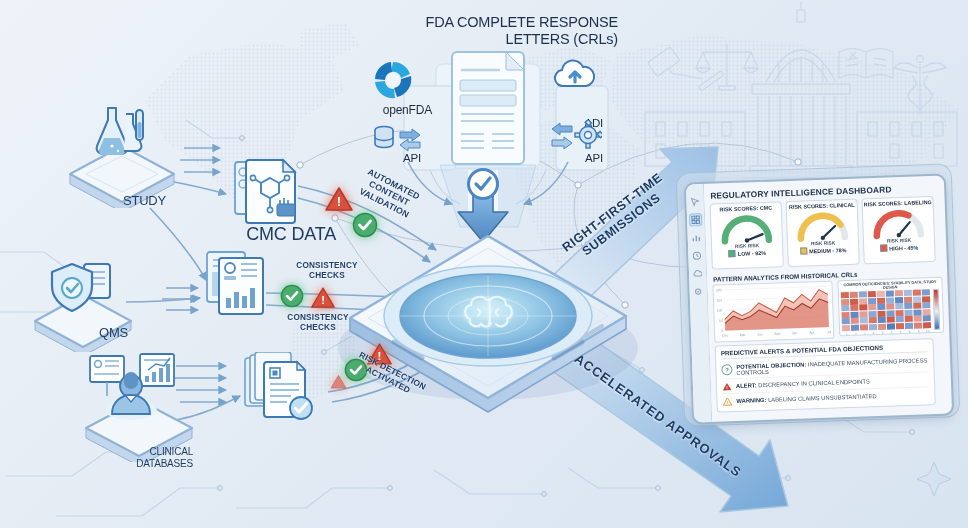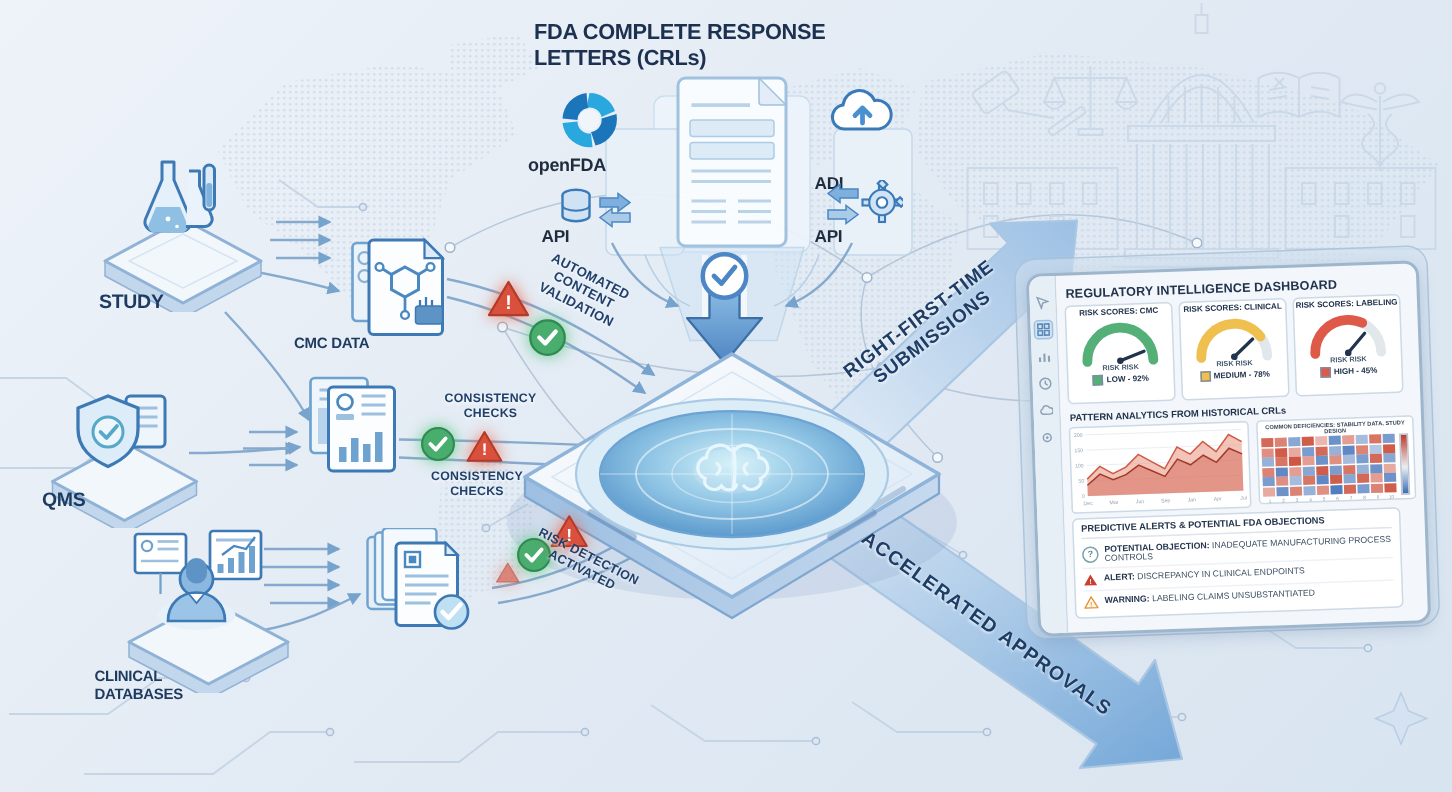--- a/index.html
+++ b/index.html
@@ -1,21 +1,21 @@
 <!DOCTYPE html>
 <html><head>
 <meta charset="utf-8">
 <style>
   html,body{margin:0;padding:0;background:#dde7f1;}
   .canvas{position:relative;width:968px;height:528px;overflow:hidden;
     background:linear-gradient(135deg,#eef3f9 0%,#e3ebf4 45%,#d8e4f0 100%);
     font-family:"Liberation Sans","DejaVu Sans",sans-serif;}
   .abs{position:absolute;}
   svg{display:block;}
-  .lbl{position:absolute;font-weight:700;color:#1d3a5f;text-align:left;
+  .lbl{position:absolute;font-weight:400;color:#1d3a5f;text-align:right;
     line-height:1.15;white-space:pre-line;letter-spacing:-0.2px;}
   .flowlbl{position:absolute;font-weight:700;color:#20406b;text-align:center;
     line-height:1.18;white-space:pre-line;letter-spacing:.2px;
     text-shadow:0 1px 2px rgba(255,255,255,.85);}
   .node{position:absolute;}
   
   .chk,.tri{position:absolute;}
   .chk svg{filter:drop-shadow(0 0 5px rgba(90,200,130,.9));}
   .tri svg{filter:drop-shadow(0 0 5px rgba(235,100,70,.85));}
   
@@ -378,21 +378,21 @@
       <line x1="30" y1="25" x2="22" y2="20" stroke="#4a88c0" stroke-width="1.8"></line>
       <line x1="48" y1="25" x2="56" y2="20" stroke="#4a88c0" stroke-width="1.8"></line>
       <line x1="39" y1="40" x2="39" y2="50" stroke="#4a88c0" stroke-width="1.8"></line>
       <circle cx="22" cy="20" r="2.6" fill="#fff" stroke="#4a88c0" stroke-width="1.6"></circle>
       <circle cx="56" cy="20" r="2.6" fill="#fff" stroke="#4a88c0" stroke-width="1.6"></circle>
       <circle cx="39" cy="52" r="2.6" fill="#fff" stroke="#4a88c0" stroke-width="1.6"></circle>
       <rect x="46" y="46" width="18" height="12" rx="2" fill="#5e93c6" stroke="#3c79b5"></rect>
       <path d="M49,46 v-4 m4,4 v-6 m4,6 v-4" stroke="#3c79b5" stroke-width="1.5" fill="none"></path>
     </svg>
   </div>
-  <div class="lbl" style="left:196px;top:224px;width:110px;font-size:10px">CMC DATA</div>
+  <div class="lbl" style="left:226px;top:224px;width:110px;font-size:18px">CMC DATA</div>
 
   <div class="node" style="left:203px;top:250px">
     <svg width="68" height="68" viewBox="0 0 68 68">
       <rect x="4" y="2" width="38" height="50" rx="3" fill="#eef5fb" stroke="#6ea3cf" stroke-width="1.8"></rect>
       <line x1="10" y1="10" x2="34" y2="10" stroke="#9cc0de" stroke-width="2"></line>
       <line x1="10" y1="16" x2="34" y2="16" stroke="#9cc0de" stroke-width="2"></line>
       <rect x="9" y="22" width="8" height="24" fill="#b7d4ec"></rect>
       <rect x="16" y="8" width="44" height="56" rx="3" fill="#fbfdff" stroke="#3c79b5" stroke-width="2"></rect>
       <circle cx="27" cy="18" r="5" fill="none" stroke="#4a88c0" stroke-width="1.8"></circle>
       <rect x="21" y="26" width="12" height="4" rx="1" fill="#9cc0de"></rect>

